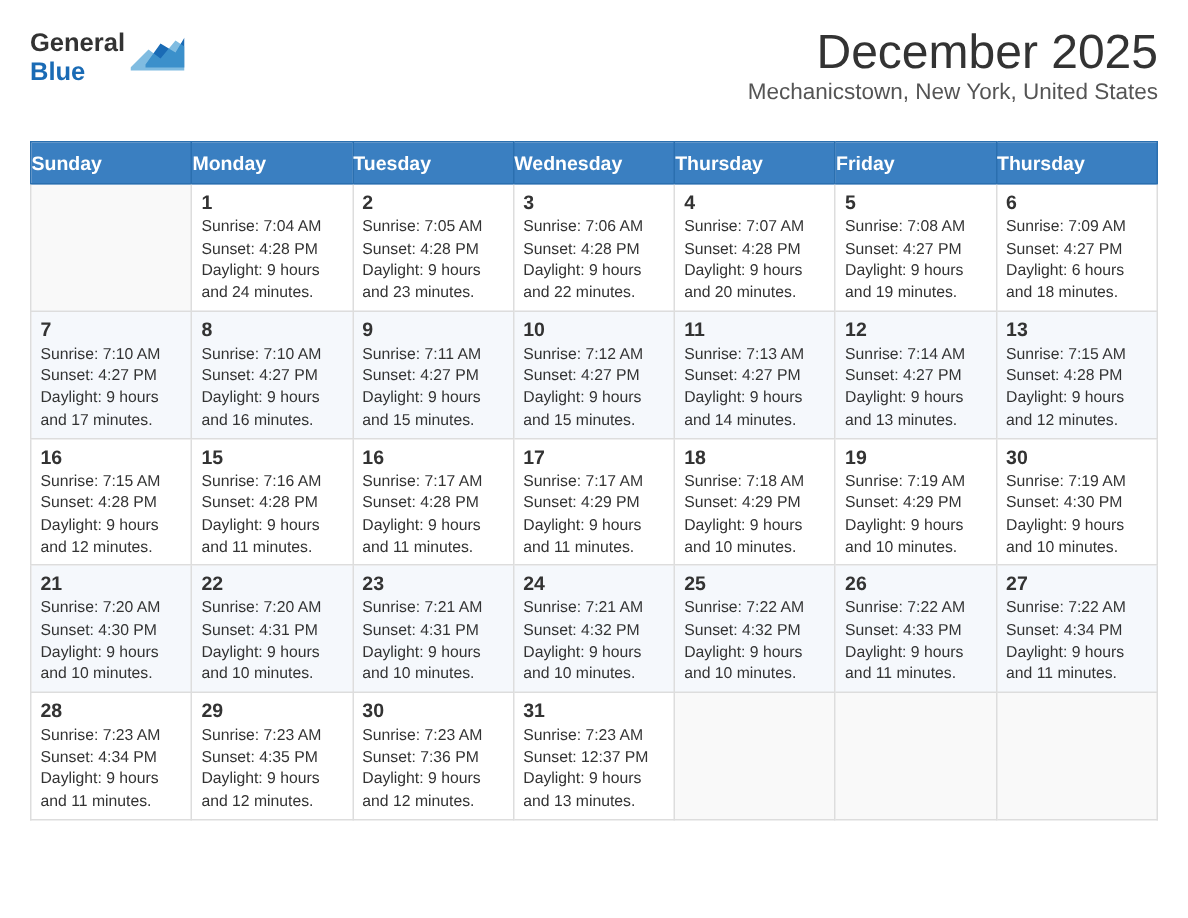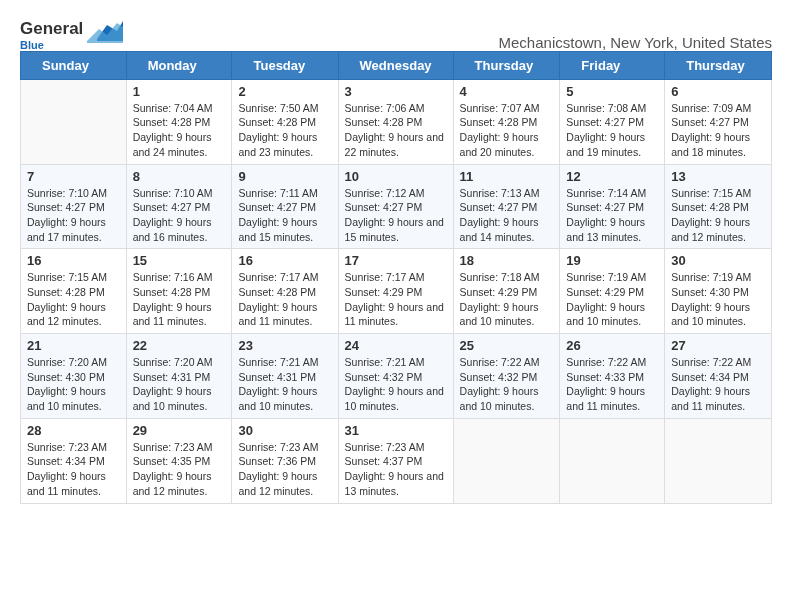--- a/index.html
+++ b/index.html
@@ -6,22 +6,22 @@
     body {
       font-family: Arial, sans-serif;
       background: #fff;
       width: 792px;
       min-height: 612px;
       padding: 16px 20px;
     }
     .header-area {
       display: flex;
       justify-content: space-between;
-      align-items: flex-end;
-      margin-bottom: 0;
+      align-items: flex-start;
+      margin-bottom: 24px;
     }
     .logo {
       display: flex;
       flex-direction: column;
       align-items: flex-start;
       margin-top: 4px;
     }
     .title-area {
       text-align: right;
     }
@@ -36,21 +36,21 @@
     }
     .calendar {
       width: 100%;
       border-collapse: collapse;
       border: 1px solid #ccc;
     }
     .calendar th {
       background-color: #3a7fc1;
       color: #fff;
       text-align: left;
-      padding: 6px 21px;
+      padding: 6px 0;
       font-size: 13px;
       font-weight: bold;
       border: 1px solid #2a6faf;
     }
     .calendar td {
       vertical-align: top;
       padding: 4px 6px;
       border: 1px solid #ddd;
       font-size: 11px;
       color: #333;
@@ -82,29 +82,30 @@
     }
   </style>
 </head>
 <body>
 
 <div class="header-area">
   <div class="logo">
     <div class="logo-wrapper">
       <div>
         <div style="font-size:17px;font-weight:bold;color:#333;line-height:1.1;">General</div>
-        <div style="font-size:11px;font-weight:bold;color:#1a6bb5;line-height:1.1;">Blue</div>
+        <div style="font-size:17px;font-weight:bold;color:#1a6bb5;line-height:1.1;">Blue</div>
       </div>
       <svg width="36" height="28" viewBox="0 0 36 28">
         <polygon points="10,18 20,4 30,10 36,0 36,20 10,20" fill="#1a6bb5"></polygon>
         <polygon points="0,20 12,8 20,14 30,2 36,6 36,22 0,22" fill="#4a9fd4" opacity="0.7"></polygon>
       </svg>
     </div>
   </div>
   <div class="title-area">
+    <div class="main-title">December 2025</div>
     <div class="subtitle">Mechanicstown, New York, United States</div>
   </div>
 </div>
 
 <table class="calendar">
   <thead>
     <tr>
     <th>Sunday</th>
         <th>Monday</th>
         <th>Tuesday</th>
@@ -116,37 +117,37 @@
   </thead>
   <tbody id="calendar-body">
   <tr>
         <td class="empty-cell"></td>
         <td>
           <span class="day-number">1</span>
           <div class="day-info"><span>Sunrise: 7:04 AM</span><br><span>Sunset: 4:28 PM</span><br><span>Daylight: 9 hours and 24 minutes.</span></div>
         </td>
         <td>
           <span class="day-number">2</span>
-          <div class="day-info"><span>Sunrise: 7:50 AM</span><br><span>Sunset: 4:28 PM</span><br><span>Daylight: 9 hours and 23 minutes.</span></div>
+          <div class="day-info"><span>Sunrise: 7:05 AM</span><br><span>Sunset: 4:28 PM</span><br><span>Daylight: 9 hours and 23 minutes.</span></div>
         </td>
         <td>
           <span class="day-number">3</span>
           <div class="day-info"><span>Sunrise: 7:06 AM</span><br><span>Sunset: 4:28 PM</span><br><span>Daylight: 9 hours and 22 minutes.</span></div>
         </td>
         <td>
           <span class="day-number">4</span>
           <div class="day-info"><span>Sunrise: 7:07 AM</span><br><span>Sunset: 4:28 PM</span><br><span>Daylight: 9 hours and 20 minutes.</span></div>
         </td>
         <td>
           <span class="day-number">5</span>
           <div class="day-info"><span>Sunrise: 7:08 AM</span><br><span>Sunset: 4:27 PM</span><br><span>Daylight: 9 hours and 19 minutes.</span></div>
         </td>
         <td>
           <span class="day-number">6</span>
-          <div class="day-info"><span>Sunrise: 7:09 AM</span><br><span>Sunset: 4:27 PM</span><br><span>Daylight: 9 hours and 18 minutes.</span></div>
+          <div class="day-info"><span>Sunrise: 7:09 AM</span><br><span>Sunset: 4:27 PM</span><br><span>Daylight: 6 hours and 18 minutes.</span></div>
         </td>
       </tr>
       <tr>
         <td>
           <span class="day-number">7</span>
           <div class="day-info"><span>Sunrise: 7:10 AM</span><br><span>Sunset: 4:27 PM</span><br><span>Daylight: 9 hours and 17 minutes.</span></div>
         </td>
         <td>
           <span class="day-number">8</span>
           <div class="day-info"><span>Sunrise: 7:10 AM</span><br><span>Sunset: 4:27 PM</span><br><span>Daylight: 9 hours and 16 minutes.</span></div>
@@ -240,20 +241,20 @@
         <td>
           <span class="day-number">29</span>
           <div class="day-info"><span>Sunrise: 7:23 AM</span><br><span>Sunset: 4:35 PM</span><br><span>Daylight: 9 hours and 12 minutes.</span></div>
         </td>
         <td>
           <span class="day-number">30</span>
           <div class="day-info"><span>Sunrise: 7:23 AM</span><br><span>Sunset: 7:36 PM</span><br><span>Daylight: 9 hours and 12 minutes.</span></div>
         </td>
         <td>
           <span class="day-number">31</span>
-          <div class="day-info"><span>Sunrise: 7:23 AM</span><br><span>Sunset: 4:37 PM</span><br><span>Daylight: 9 hours and 13 minutes.</span></div>
+          <div class="day-info"><span>Sunrise: 7:23 AM</span><br><span>Sunset: 12:37 PM</span><br><span>Daylight: 9 hours and 13 minutes.</span></div>
         </td>
         <td class="empty-cell"></td>
         <td class="empty-cell"></td>
         <td class="empty-cell"></td>
       </tr>
     </tbody>
 </table>
 
 </body></html>

